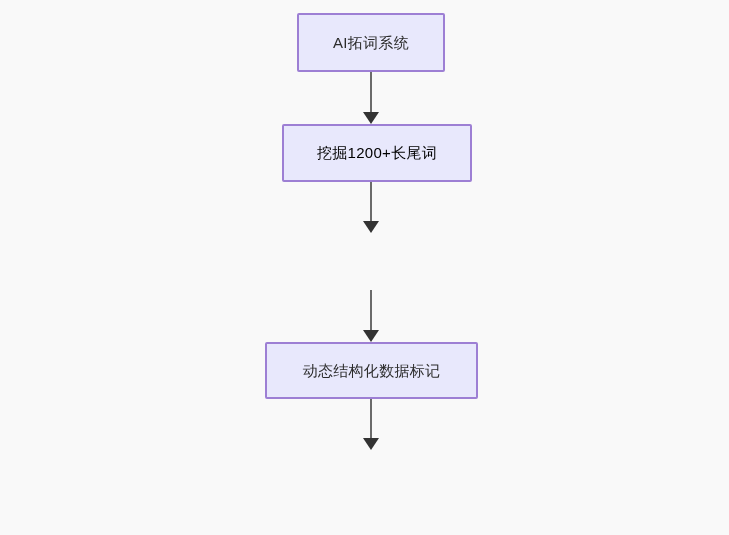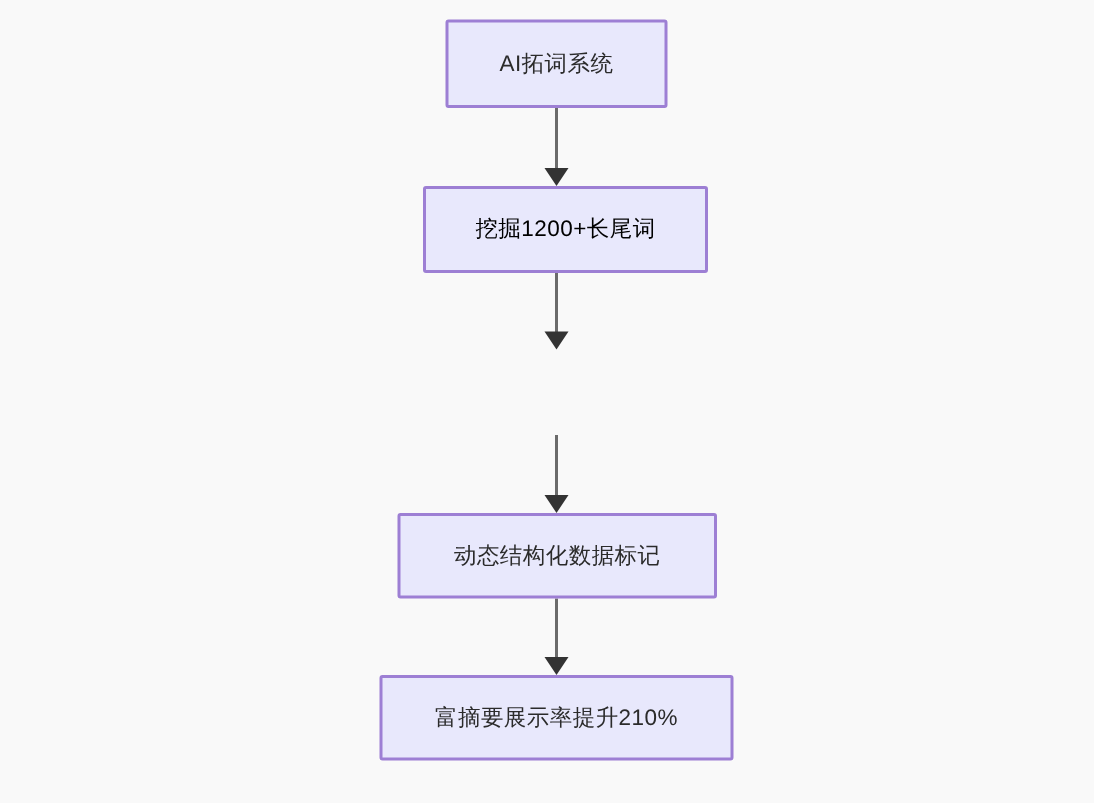--- a/index.html
+++ b/index.html
@@ -85,17 +85,14 @@
 
   <div class="flow-node" id="node-n2" style="left: 261px; top: 124px; width: 190px; height: 58px; background: rgb(232, 232, 252); border-color: rgb(157, 127, 212); color: #000000; margin-left: 21px;">
     <span class="node-label">挖掘1200+长尾词</span>
   </div>
 
 
   <div class="flow-node" id="node-n4" style="left: 265px; top: 342px; width: 213px; height: 57px; background: rgb(232, 232, 252); border-color: rgb(157, 127, 212); color: rgb(43, 43, 43);">
     <span class="node-label">动态结构化数据标记</span>
   </div>
 
-  <div class="flow-node" id="node-n5" style="left: 253px; top: 450px; width: 236px; height: 57px; background: rgb(232, 232, 252); border-color: rgb(157, 127, 212); color: rgb(43, 43, 43);">
-    <span class="node-label">富摘要展示率提升210%</span>
-  </div>
 
 </div>
 
 </body></html>

